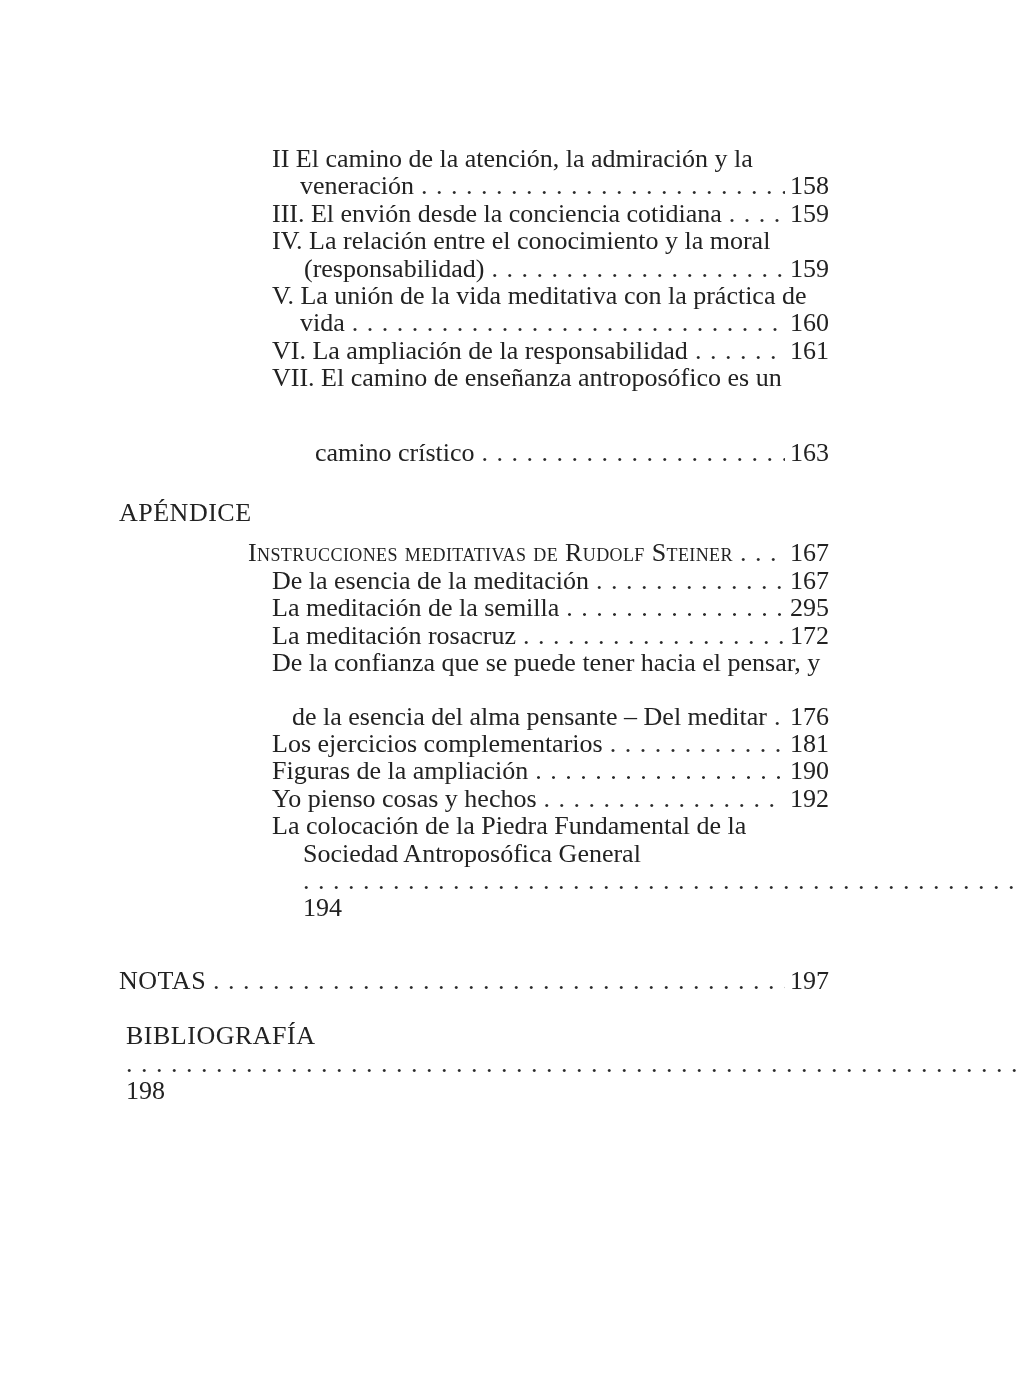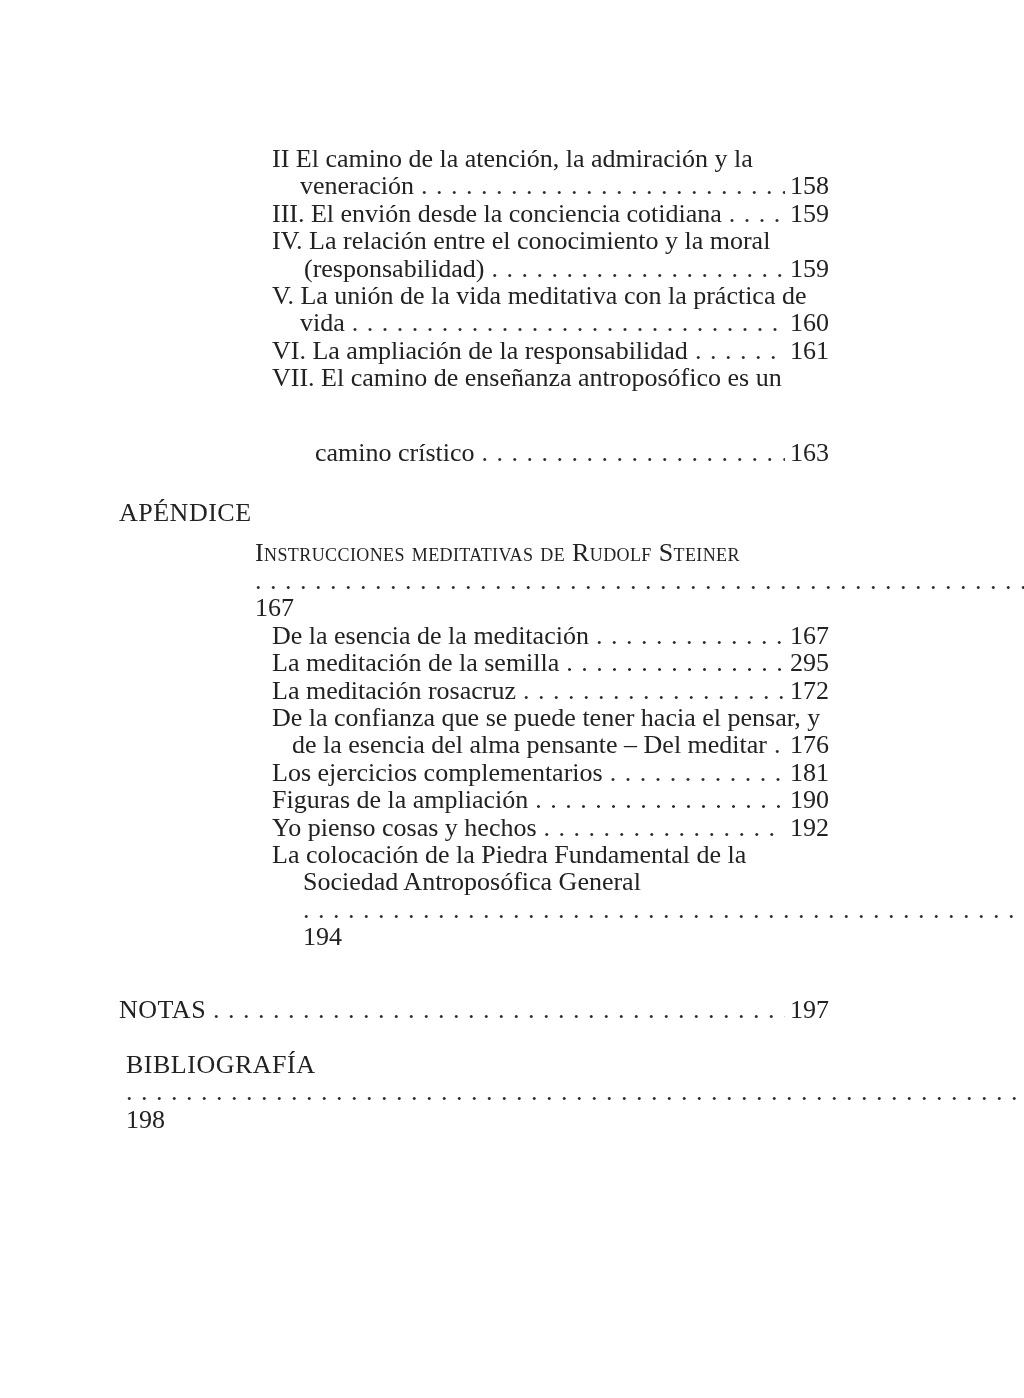--- a/index.html
+++ b/index.html
@@ -33,21 +33,21 @@
     padding-right: 194px; 
     white-space: nowrap;
   }
   
   .ind0  { padding-left: 119px; }
   .ind1  { padding-left: 248px; }
   .ind2  { padding-left: 272px; }
   .ind3  { padding-left: 300px; }
   .ind3b { padding-left: 304px; }
   .ind3c { padding-left: 315px; margin-top: 47px; }
-  .ind3d { padding-left: 292px; }
+  .ind3d { padding-left: 292px; margin-top: 26px; }
   .ind3e { padding-left: 296px; flex-direction: column; }
   .t { flex: 0 0 auto; }
   .leader {
     flex: 1 1 auto;
     overflow: hidden;
     white-space: nowrap;
     margin: 0 5px 0 7px;
     min-width: 0;
   }
   .leader::after {
@@ -62,21 +62,20 @@
   }
   .smallcaps .t {
     font-variant: small-caps;
     letter-spacing: 0.4px;
   }
   .heading {
     margin-top: 33px;
   }
   .first-sub {
     margin-top: 13px;
-    flex-direction: column;
   }
   .notas-line {
     margin-top: 45px;
   }
   .biblio-line {
     margin-top: 28px;
     flex-direction: column;
   }
   .caps .t {
     letter-spacing: 0.5px;

